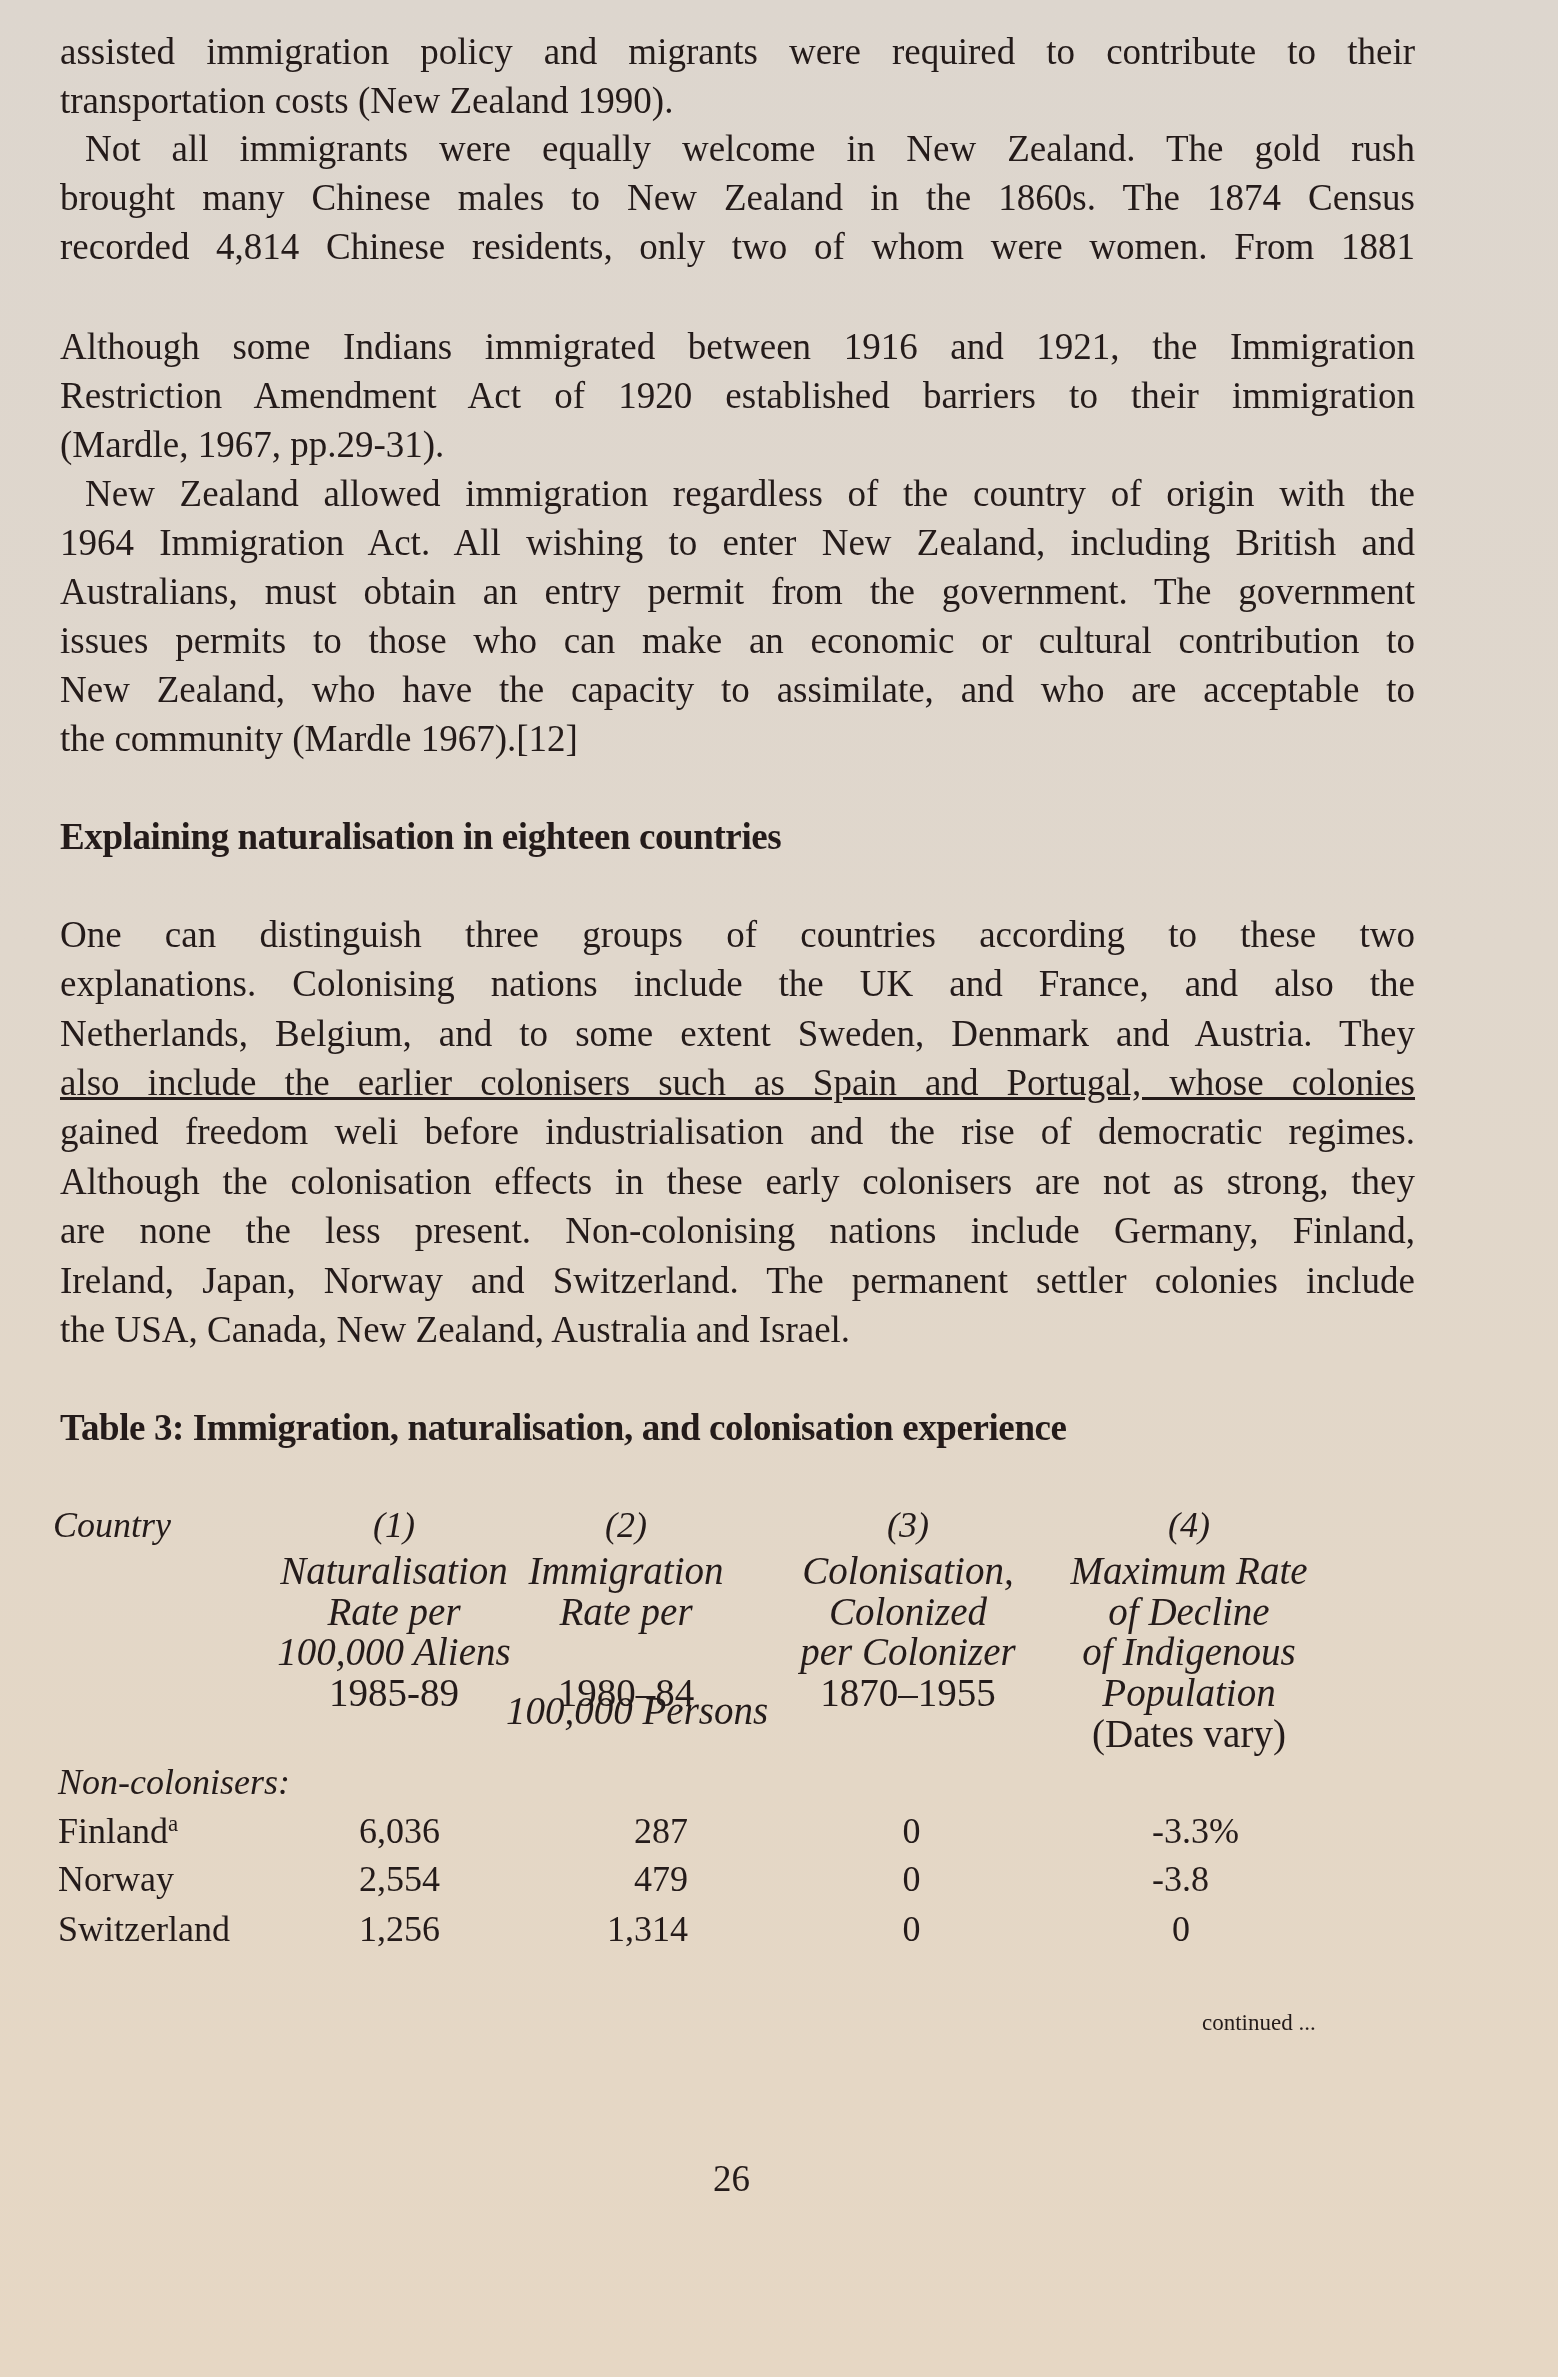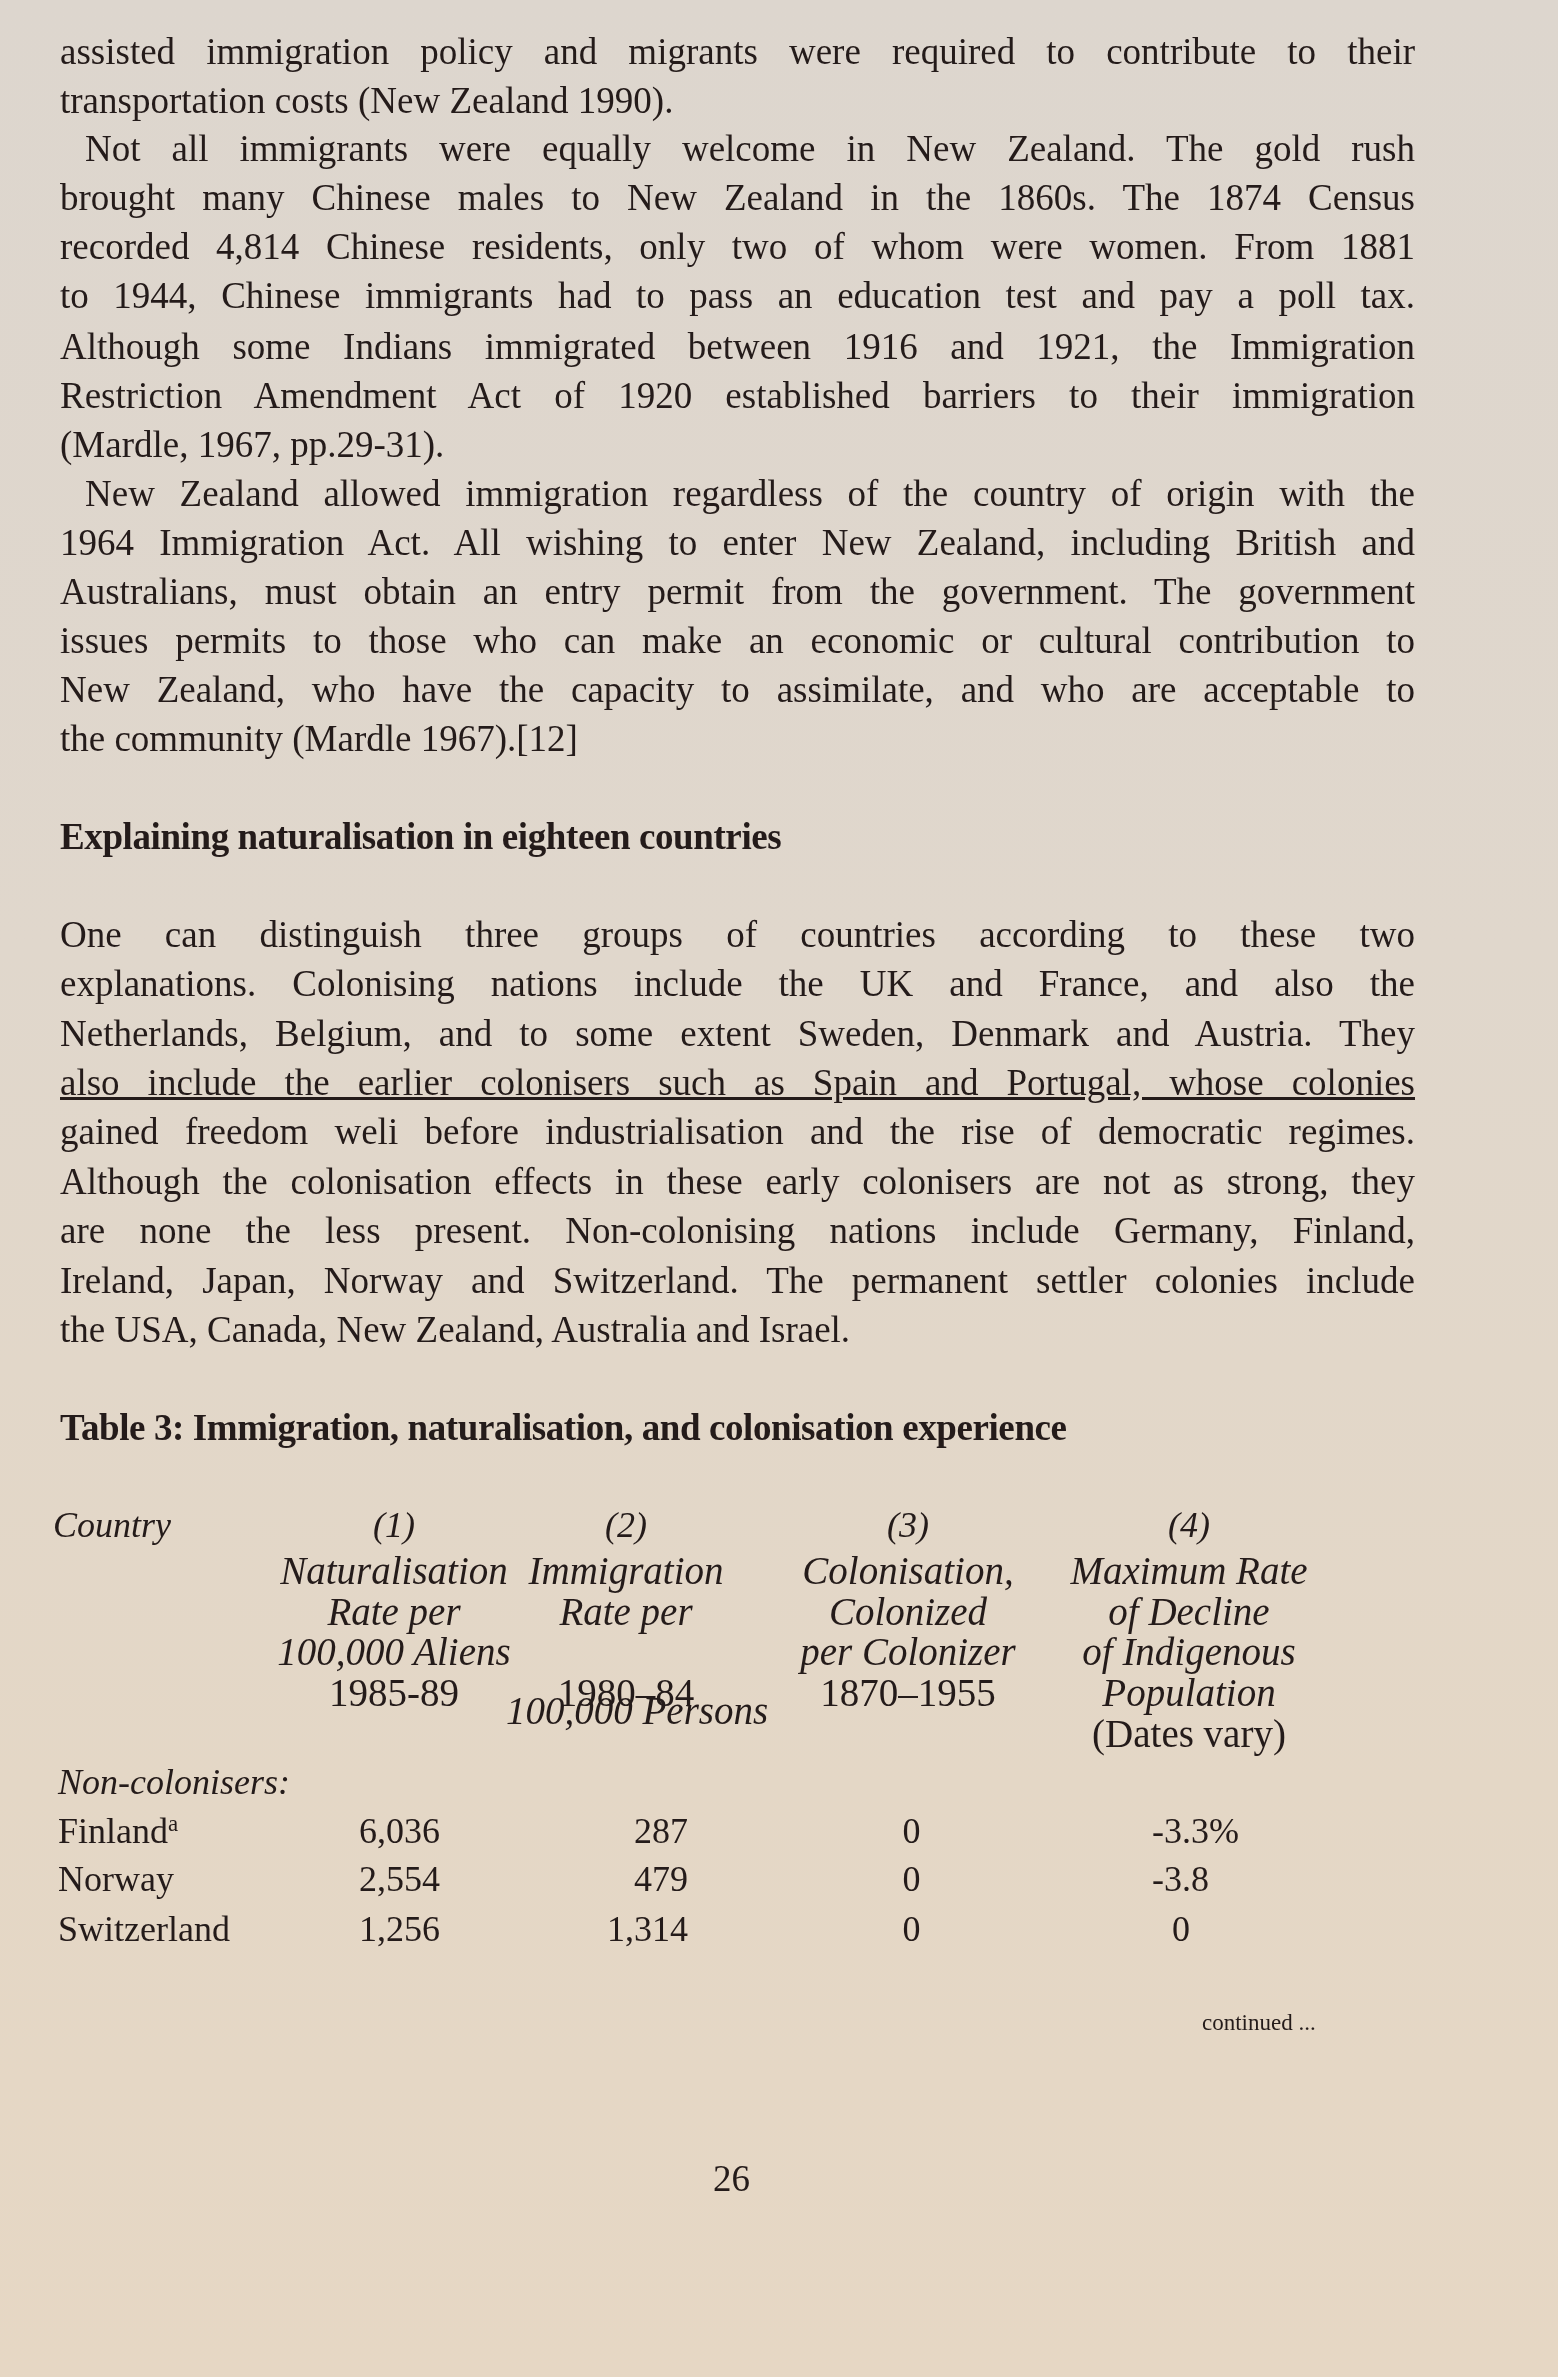--- a/index.html
+++ b/index.html
@@ -44,21 +44,20 @@
 <body>
 
 <div class="page">
 
   <div class="line" style="top:27px;">assisted immigration policy and migrants were required to contribute to their</div>
   <div class="line last" style="top:76px;">transportation costs (New Zealand 1990).</div>
 
   <div class="line indent" style="top:124px;">Not all immigrants were equally welcome in New Zealand. The gold rush</div>
   <div class="line" style="top:173px;">brought many Chinese males to New Zealand in the 1860s. The 1874 Census</div>
   <div class="line" style="top:222px;">recorded 4,814 Chinese residents, only two of whom were women. From 1881</div>
-  <div class="line" style="top:271px;">to 1944, Chinese immigrants had to pass an education test and pay a poll tax.</div>
   <div class="line" style="top:322px;">Although some Indians immigrated between 1916 and 1921, the Immigration</div>
   <div class="line" style="top:371px;">Restriction Amendment Act of 1920 established barriers to their immigration</div>
   <div class="line last" style="top:420px;">(Mardle, 1967, pp.29-31).</div>
 
   <div class="line indent" style="top:469px;">New Zealand allowed immigration regardless of the country of origin with the</div>
   <div class="line" style="top:518px;">1964 Immigration Act. All wishing to enter New Zealand, including British and</div>
   <div class="line" style="top:567px;">Australians, must obtain an entry permit from the government. The government</div>
   <div class="line" style="top:616px;">issues permits to those who can make an economic or cultural contribution to</div>
   <div class="line" style="top:665px;">New Zealand, who have the capacity to assimilate, and who are acceptable to</div>
   <div class="line last" style="top:714px;">the community (Mardle 1967).[12]</div>

